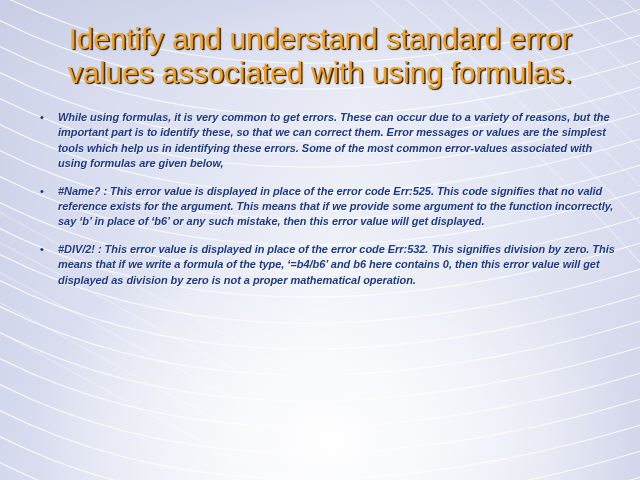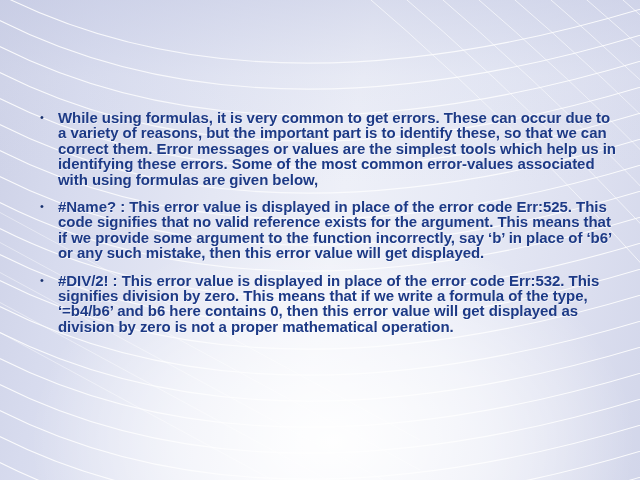--- a/index.html
+++ b/index.html
@@ -95,27 +95,28 @@
     line-height: 15.4px;
     color: #17306e;
     text-align: left;
     padding-left: 6px;
     box-sizing: border-box;
     user-select: none;
   }
 
   .bullet-text {
     flex: 1 1 auto;
-    font-size: 15px;
+    font-size: 11px;
     line-height: 15.4px;
     color: #1d3a86;
     font-weight: 700;
     text-align: left;
     text-shadow: 0.5px 0.5px 0 rgba(255,255,255,0.55);
     letter-spacing: -0.05px;
+    font-style: italic;
   }
 </style>
 </head>
 <body>
 
 <div id="slide">
 
   <div class="bg-base"></div>
   <div class="bg-top-shade"></div>
 
@@ -171,20 +172,23 @@
 
     <g stroke="#ffffff" stroke-opacity="0.55" fill="none" stroke-width="0.8">
       <path d="M -60 300 Q 180 430 420 560"></path>
       <path d="M -60 270 Q 180 400 420 530"></path>
       <path d="M -60 240 Q 180 370 420 500"></path>
       <path d="M -60 210 Q 180 340 420 470"></path>
       <path d="M -60 180 Q 180 310 420 440"></path>
     </g>
   </svg>
 
+  <div class="title-block">
+    <div class="title-text">Identify and understand standard error values associated with using formulas.</div>
+  </div>
 
   <div class="body-block">
 
     <div class="bullet-row">
       <span class="bullet-mark">•</span>
       <span class="bullet-text">While using formulas, it is very common to get errors. These can occur due to a variety of reasons, but the important part is to identify these, so that we can correct them. Error messages or values are the simplest tools which help us in identifying these errors. Some of the most common error-values associated with using formulas are given below,</span>
     </div>
 
     <div class="bullet-row">
       <span class="bullet-mark">•</span>

